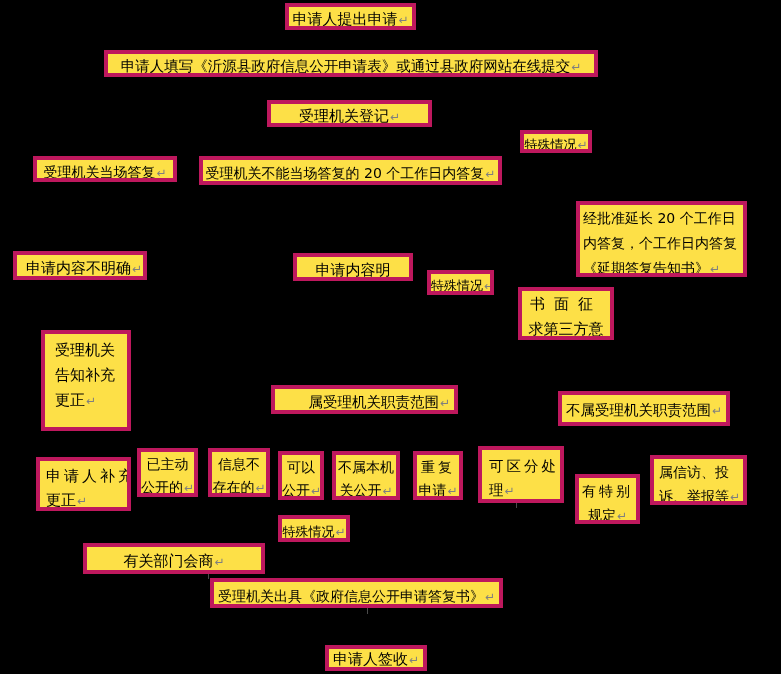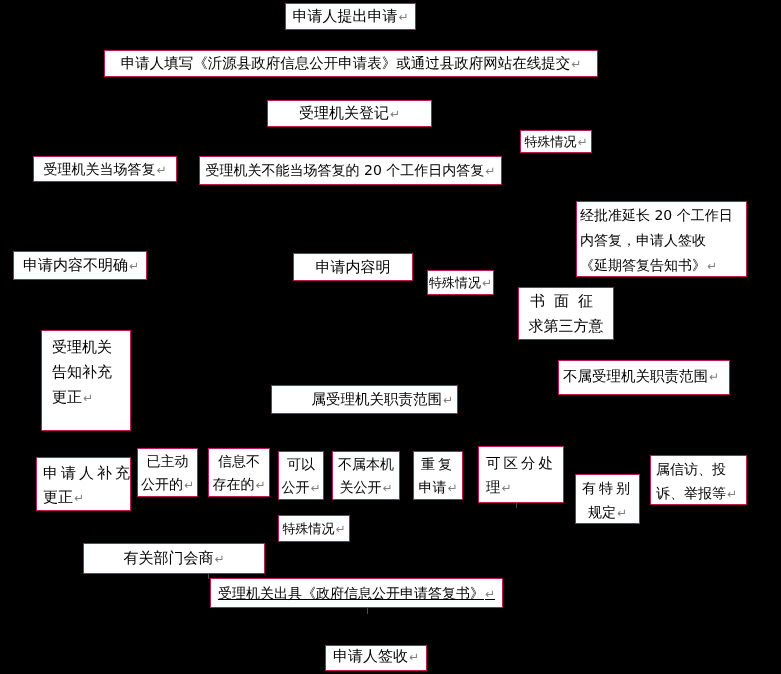--- a/index.html
+++ b/index.html
@@ -2,21 +2,21 @@
 <html><head>
 <meta charset="utf-8">
 <style>
   html,body { margin:0; padding:0; background:#000; }
   #canvas {
     position:relative; width:781px; height:674px; background:#000000;
     font-family:"DejaVu Sans","Liberation Sans",sans-serif;
     color:#000;
   }
   .box {
-    position:absolute; background:#ffffff; border:1px solid #be185d;
+    position:absolute; background:#fde047; border:4px solid #be185d;
     box-sizing:border-box; overflow:hidden;
     font-size:15px; line-height:25px; white-space:nowrap;
   }
   .center { text-align:center; }
   .right  { text-align:right; padding-right:4px; }
   .left   { padding-left:7px; }
   .sm     { font-size:13px; }
   .ln     { display:block; }
   .mark   { color:#7f7f7f; font-size:12px; padding-left:1px; }
   .ls-wide{ letter-spacing:9px; }
@@ -47,21 +47,21 @@
   <div class="box center" style="left:33px;top:156px;width:144px;height:26px;line-height:24px;font-size:14px;">
     <span>受理机关当场答复</span><span class="mark">↵</span>
   </div>
 
   <div class="box center" style="left:199px;top:156px;width:303px;height:29px;line-height:27px;font-size:14px;">
     <span>受理机关不能当场答复的 20 个工作日内答复</span><span class="mark">↵</span>
   </div>
 
   <div class="box left" style="left:576px;top:153px;width:171px;height:76px;font-size:14px;line-height:25px;padding-left:3px;padding-top:1px;margin-top:48px;">
     <span class="ln">经批准延长 20 个工作日</span>
-    <span class="ln">内答复，申请人签收</span>
+    <span class="ln">内答复，个工作日内答复</span>
     <span class="ln"><span>《延期答复告知书》</span><span class="mark">↵</span></span>
   </div>
 
   <div class="box left" style="left:13px;top:251px;width:134px;height:29px;line-height:27px;padding-left:9px;">
     <span>申请内容不明确</span><span class="mark">↵</span>
   </div>
 
   <div class="box center" style="left:293px;top:253px;width:120px;height:28px;line-height:26px;">
     <span>申请内容明</span>
   </div>
@@ -78,21 +78,21 @@
   <div class="box left" style="left:41px;top:330px;width:90px;height:101px;line-height:25px;padding-top:4px;padding-left:10px;">
     <span class="ln">受理机关</span>
     <span class="ln">告知补充</span>
     <span class="ln"><span>更正</span><span class="mark">↵</span></span>
   </div>
 
   <div class="box right" style="left:271px;top:385px;width:187px;height:29px;line-height:27px;font-size:14.5px;">
     <span>属受理机关职责范围</span><span class="mark">↵</span>
   </div>
 
-  <div class="box left" style="left:558px;top:360px;width:172px;height:35px;line-height:30px;padding-left:4px;font-size:14.5px;font-family:Liberation Serif, serif;">
+  <div class="box left" style="left:558px;top:391px;width:172px;height:35px;line-height:30px;padding-left:4px;font-size:14.5px;font-family:Liberation Serif, serif;">
     <span>不属受理机关职责范围</span><span class="mark">↵</span>
   </div>
 
   <div class="box left" style="left:28px;top:457px;width:95px;height:54px;line-height:24px;padding-top:3px;padding-left:6px;margin-left:8px;">
     <span class="ln ls-sm">申请人补充</span>
     <span class="ln"><span>更正</span><span class="mark">↵</span></span>
   </div>
 
   <div class="box center" style="left:137px;top:448px;width:61px;height:49px;line-height:23px;padding-top:1px;font-size:14px;">
     <span class="ln">已主动</span>
@@ -135,21 +135,21 @@
   </div>
 
   <div class="box center sm" style="left:278px;top:515px;width:72px;height:27px;line-height:25px;">
     <span>特殊情况</span><span class="mark">↵</span>
   </div>
 
   <div class="box center" style="left:83px;top:543px;width:182px;height:31px;line-height:29px;">
     <span>有关部门会商</span><span class="mark">↵</span>
   </div>
 
-  <div class="box center" style="left:210px;top:578px;width:293px;height:30px;line-height:28px;font-size:14px;text-decoration:underline;">
+  <div class="box center" style="left:210px;top:578px;width:293px;height:30px;line-height:28px;font-size:14px;">
     <span>受理机关出具《政府信息公开申请答复书》</span><span class="mark">↵</span>
   </div>
 
   <div class="box center" style="left:325px;top:645px;width:102px;height:26px;line-height:20px;">
     <span>申请人签收</span><span class="mark">↵</span>
   </div>
 
   <div class="tick" style="left:367px;top:608px;height:6px;"></div>
   <div class="tick" style="left:208px;top:574px;height:5px;"></div>
   <div class="tick" style="left:516px;top:503px;height:5px;"></div>

